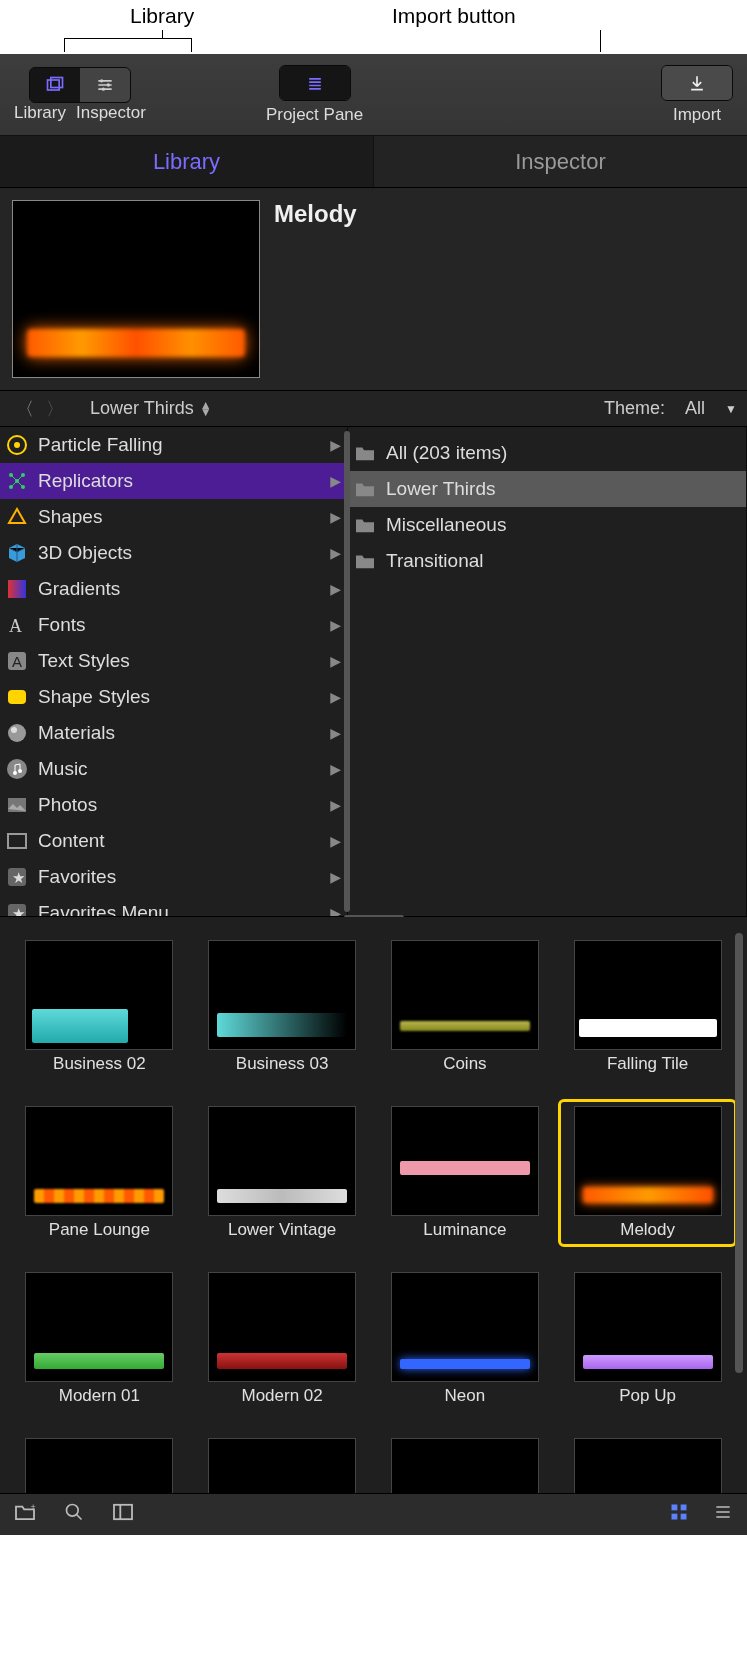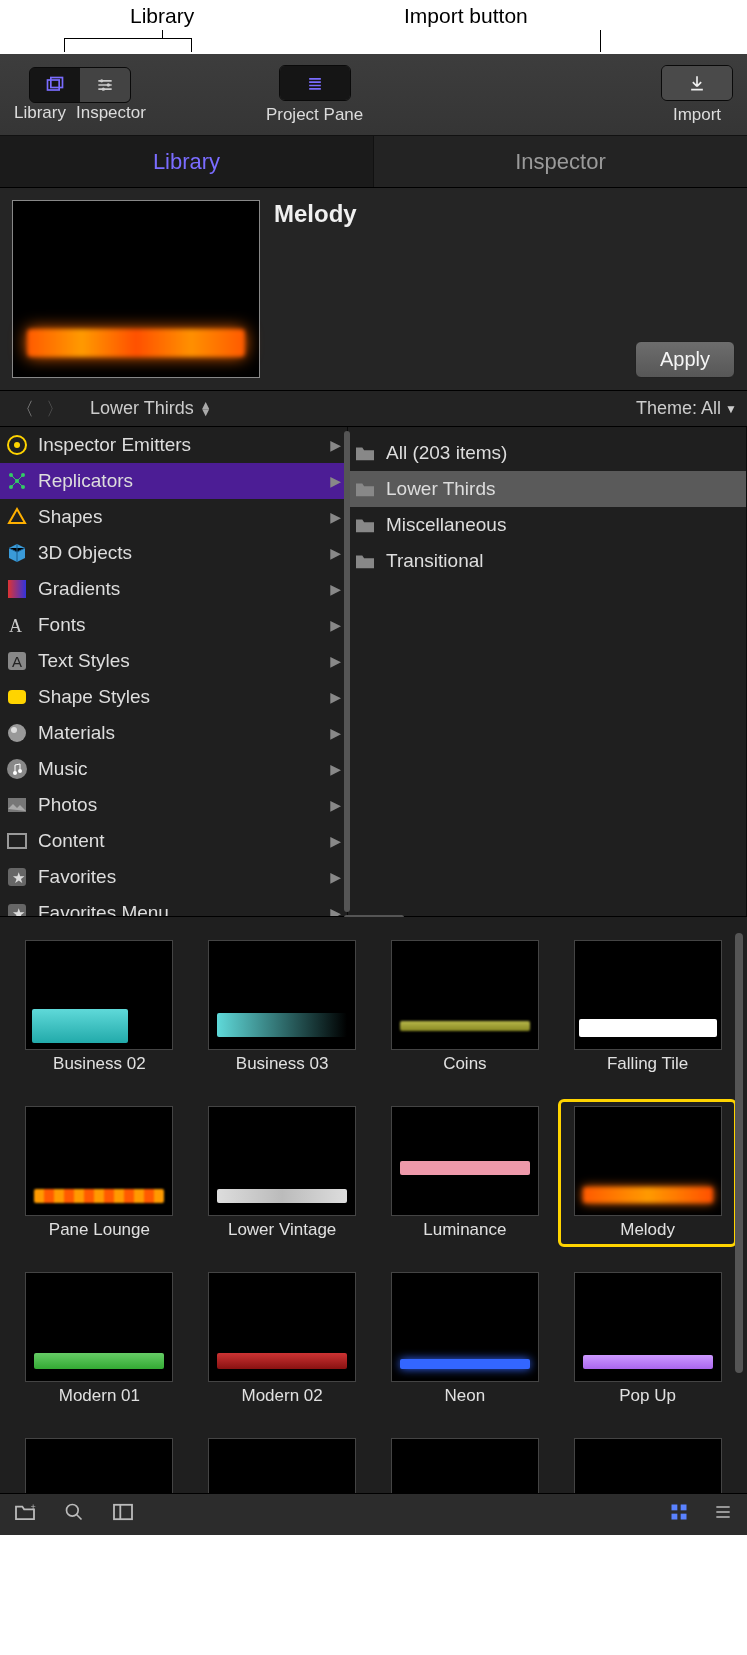--- a/index.html
+++ b/index.html
@@ -134,21 +134,21 @@
     background: #232323;
     border-bottom: 1px solid #000;
     padding: 0 10px;
     font-size: 18px;
     color: #ccc;
   }
   .navarrow { color: #888; padding: 0 6px; cursor: pointer; font-size: 18px;}
   .navarrow.dis { color: #555; }
   .path-location { margin-left: 20px; cursor: pointer; display:flex; align-items:center; gap:6px;}
   .updown { font-size: 12px; color:#aaa; line-height:7px; }
-  .theme-sel { margin-left:auto; display:flex; align-items:center; gap:4px; cursor:pointer;}
+  .theme-sel { margin-left:auto; display:flex; align-items:center; gap:20px; cursor:pointer;}
 
   
   .columns {
     display: flex;
     height: 490px;
     background: #1f1f1f;
     border-bottom: 1px solid #000;
     position: relative;
   }
   .col {
@@ -230,21 +230,21 @@
   .bb-right { margin-left: auto; display:flex; gap:24px;}
   .bb-grid-active { color: #5a82ff; }
 </style>
 </head>
 <body>
 
 <div class="callouts">
   <span class="callout-label" style="left:130px">Library</span>
   <div class="callout-line" style="left:162px;height:8px;top:30px"></div>
   <div class="callout-bracket" style="left:64px;width:128px"></div>
-  <span class="callout-label" style="left:404px">Import button</span>
+  <span class="callout-label" style="left:392px">Import button</span>
   <div class="callout-line" style="left:600px"></div>
 </div>
 
 <div class="app">
 
   <div class="toolbar">
     <div class="tb-group" style="flex-direction:row;gap:0;align-items:flex-start">
       <div style="display:flex;flex-direction:column;align-items:center">
         <div class="tb-seg">
           <div class="tb-btn active">
@@ -302,23 +302,20 @@
         <span>Inspector</span>
       </div>
   </div>
 
   <div class="preview-row">
     <div class="preview-box">
       <div class="melody-bar"></div>
     </div>
     <div class="preview-info">
       <div class="preview-title">Melody</div>
-      <div class="apply-row">
-        <button class="apply-btn"><span>Apply</span></button>
-      </div>
     </div>
   </div>
 
   <div class="pathbar">
     <span class="navarrow">〈</span>
     <span class="navarrow dis">〉</span>
     <div class="path-location">
       <span>Lower Thirds</span>
       <span class="updown">▲<br>▼</span>
     </div>
@@ -331,21 +328,21 @@
 
   <div class="columns">
     <div class="col col1" id="col1">
         <div class="row">
           <span class="ico">
             <svg width="24" height="24" viewBox="0 0 24 24">
               <circle cx="12" cy="12" r="9" fill="none" stroke="#ffd400" stroke-width="2"></circle>
               <circle cx="12" cy="12" r="3" fill="#ffd400"></circle>
             </svg>
           </span>
-          <span>Inspector Emitters</span>
+          <span>Particle Falling</span>
           <span class="chev">▶</span>
         </div>
         <div class="row sel">
           <span class="ico">
             <svg width="24" height="24" viewBox="0 0 24 24">
               <circle cx="6" cy="6" r="2" fill="#3c6"></circle>
               <circle cx="18" cy="6" r="2" fill="#3c6"></circle>
               <circle cx="6" cy="18" r="2" fill="#3c6"></circle>
               <circle cx="18" cy="18" r="2" fill="#3c6"></circle>
               <circle cx="12" cy="12" r="2" fill="#3c6"></circle>

